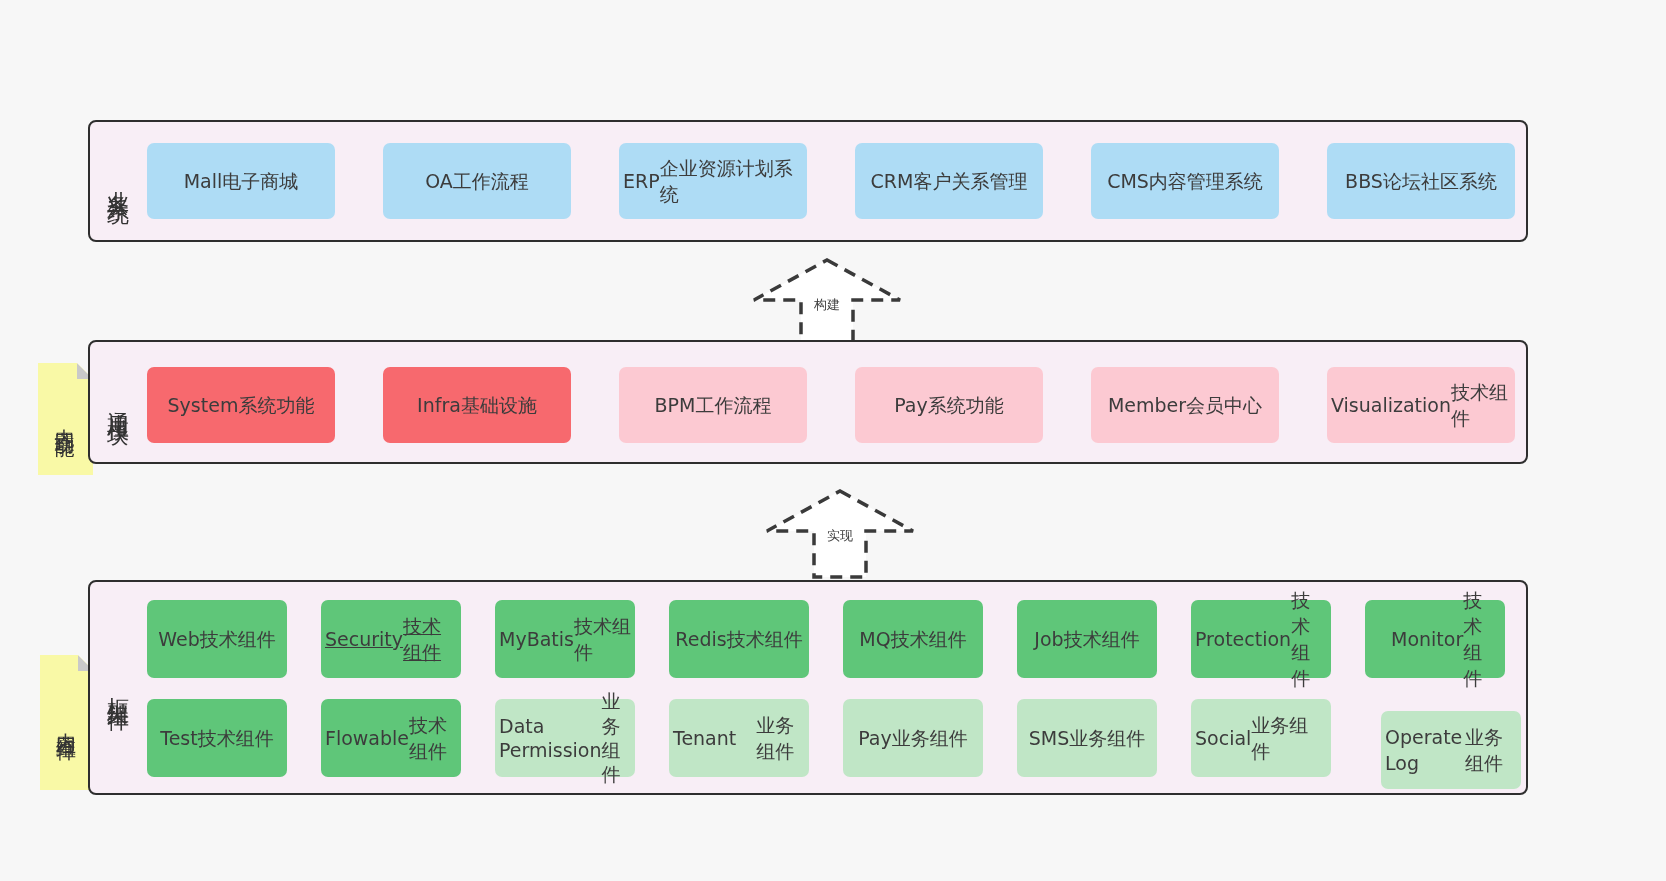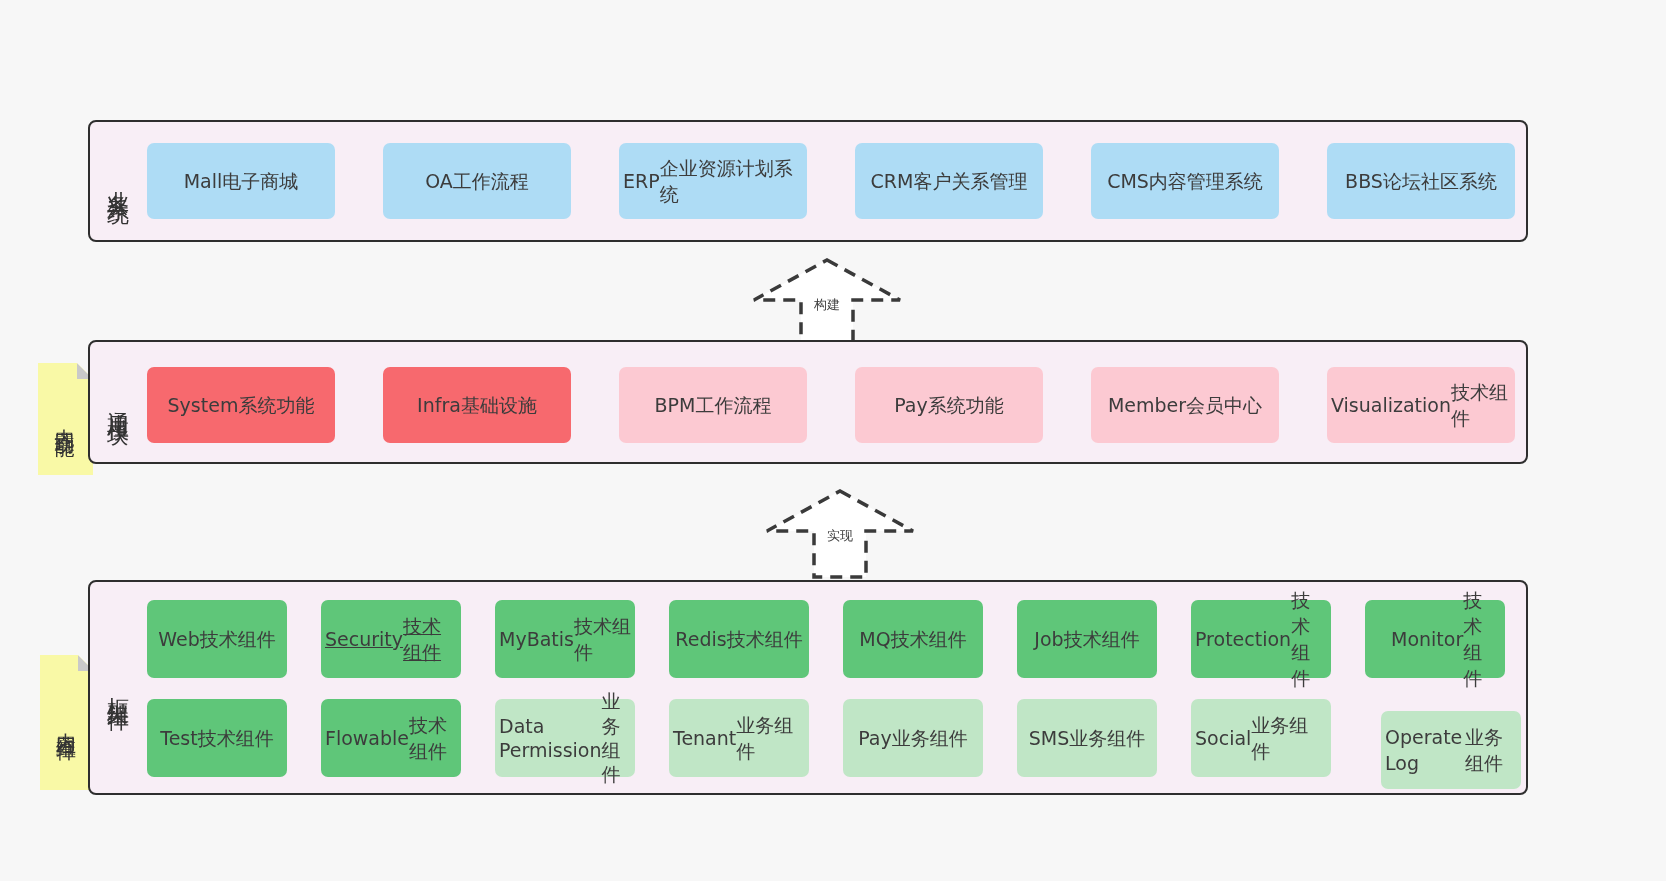--- a/index.html
+++ b/index.html
@@ -223,21 +223,21 @@
       <div>技术组件</div>
     </div>
     <div class="box green w-sm" style="left:231px;top:117px;">
       <div>Flowable</div>
       <div>技术组件</div>
     </div>
     <div class="box lgreen w-sm" style="left:405px;top:117px;line-height:1.28;">
       <div>Data Permission</div>
       <div>业务组件</div>
     </div>
-    <div class="box lgreen w-sm" style="left:579px;top:117px;">
+    <div class="box lgreen w-sm" style="left:579px;top:117px;gap:20px;">
       <div>Tenant</div>
       <div>业务组件</div>
     </div>
     <div class="box lgreen w-sm" style="left:753px;top:117px;">
       <div>Pay</div>
       <div>业务组件</div>
     </div>
     <div class="box lgreen w-sm" style="left:927px;top:117px;">
       <div>SMS</div>
       <div>业务组件</div>

